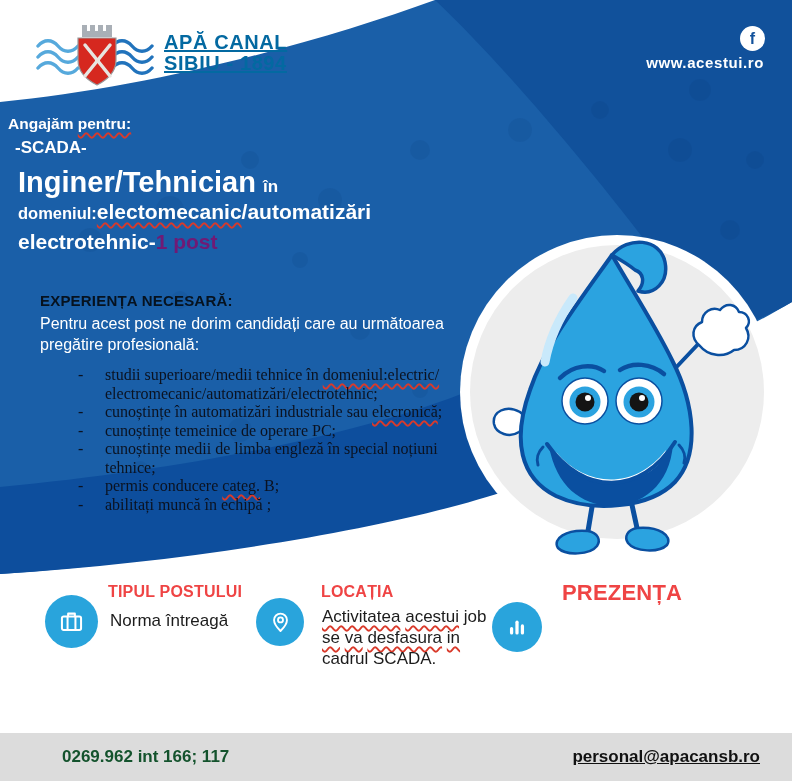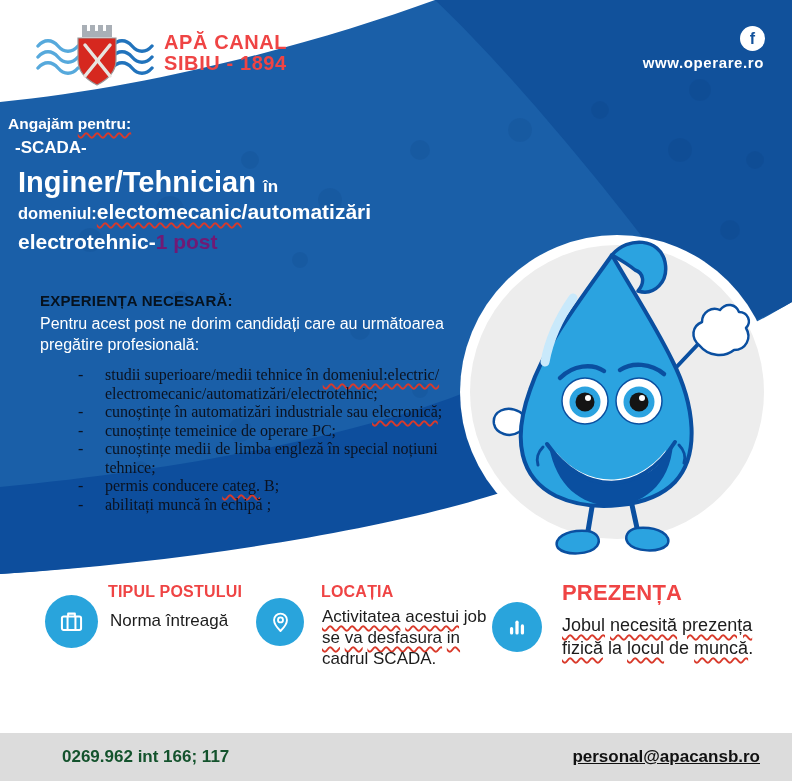--- a/index.html
+++ b/index.html
@@ -12,21 +12,21 @@
   .abs{position:absolute;}
   .sq{
     text-decoration-line:underline;
     text-decoration-style:wavy;
     text-decoration-color:#D93A2B;
     text-decoration-thickness:1.5px;
     text-underline-offset:3px;
   }
   
   .logo{left:36px;top:14px;display:flex;align-items:center;gap:10px;}
-  .brand-text{color:#ef4444;font-weight:bold;font-size:20px;line-height:21px;letter-spacing:.6px;}
+  .brand-text{color:#0369a1;font-weight:bold;font-size:20px;line-height:21px;letter-spacing:.6px;text-decoration:underline;}
   .fb{
     left:740px;top:26px;width:25px;height:25px;border-radius:50%;
     background:#ffffff;color:#11519B;font-weight:bold;font-size:16px;
     display:flex;align-items:center;justify-content:center;cursor:pointer;
   }
   .site{right:28px;top:54px;color:#ffffff;font-weight:bold;font-size:15px;letter-spacing:.6px;cursor:pointer;}
   
   .hiring{left:8px;top:115px;color:#fff;font-weight:bold;}
   .hline1{font-size:15.5px;}
   .hline2{font-size:17px;margin-top:5px;padding-left:7px;}
@@ -169,21 +169,21 @@
     </svg>
     <div class="brand-text">
       <div>APĂ CANAL</div>
       <div>SIBIU - 1894</div>
     </div>
   </div>
 
   <div class="abs fb">
     <span>f</span>
   </div>
-  <div class="abs site">www.operare.ro</div>
+  <div class="abs site">www.acestui.ro</div>
 
   <div class="abs hiring">
     <div class="hline1"><span>Angajăm </span><span class="sq">pentru:</span></div>
     <div class="hline2">-SCADA-</div>
   </div>
 
   <div class="abs title">
     <div class="t1">
       <span class="t-big">Inginer/Tehnician</span><span class="t-small">în</span>
     </div>
@@ -251,19 +251,18 @@
   <div class="abs icn-circle c3-icn">
     <svg width="26" height="26" viewBox="0 0 24 24">
       <g fill="#FFFFFF">
         <rect x="5.5" y="12" width="3" height="7" rx="1.5"></rect>
         <rect x="10.5" y="6" width="3" height="13" rx="1.5"></rect>
         <rect x="15.5" y="9.5" width="3" height="9.5" rx="1.5"></rect>
       </g>
     </svg>
   </div>
   <div class="abs col-h c3-h">PREZENȚA</div>
-  <div class="abs col-t c3-t"><span class="sq">Jobul</span><span> </span><span class="sq">necesită</span><span> </span><span class="sq">prezența</span><span> </span><span class="sq">fizică</span><span> la </span><span class="sq">locul</span><span> de </span><span class="sq">muncă</span><span>.</span></div>
 
   <div class="abs bar"></div>
   <div class="abs phone">0269.962 int 166; 117</div>
   <div class="abs email">personal@apacansb.ro</div>
 
 </div>
 
 </body></html>

